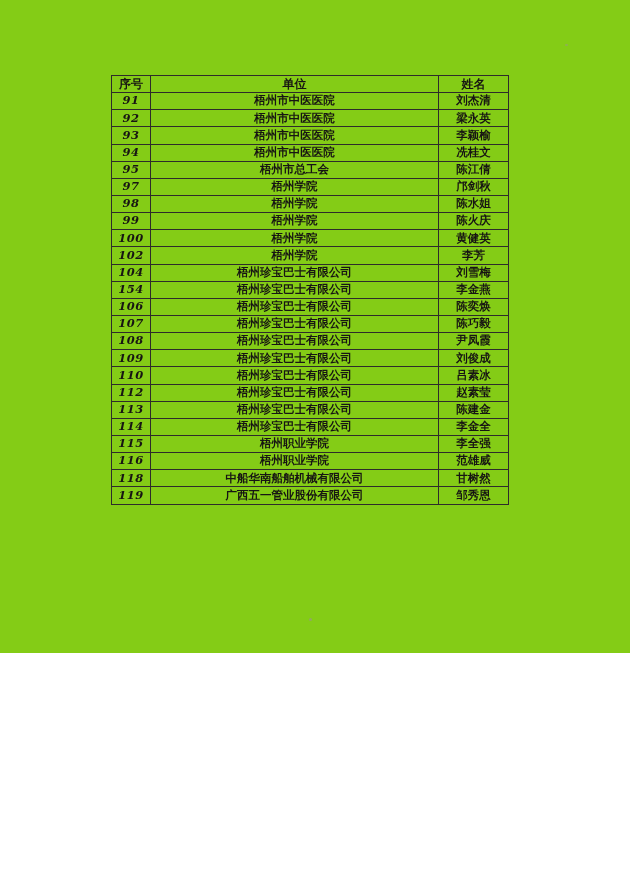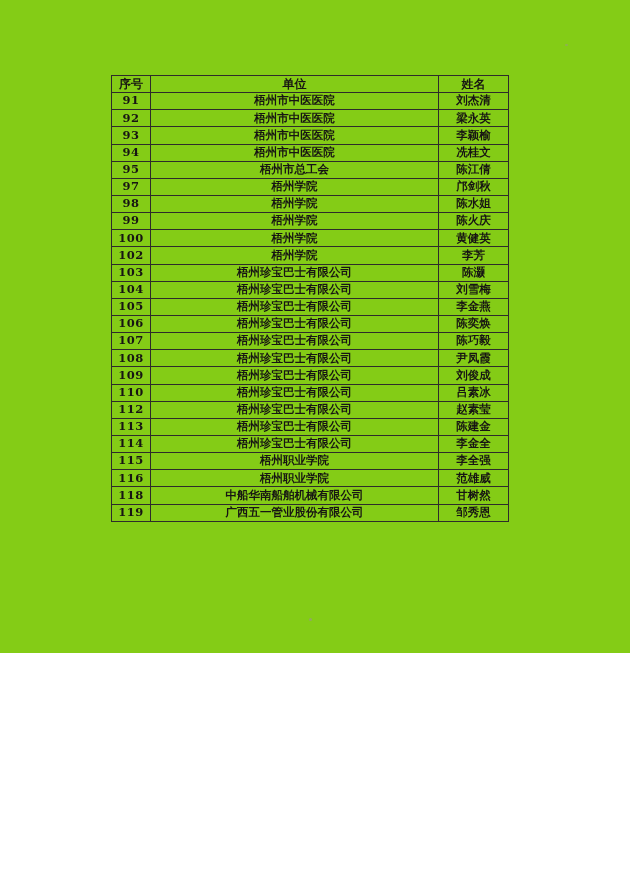--- a/index.html
+++ b/index.html
@@ -41,20 +41,21 @@
   table.roster th {
     font-size: 12px;
   }
   .col-no   { width: 39px; }
   .col-unit { width: 288px; }
   .col-name { width: 70px; }
   td.no-cell {
     font-size: 10.5px;
     letter-spacing: 0.5px;
     font-family: "DejaVu Serif", "Liberation Serif", serif;
+    font-style: italic;
   }
   .speck {
     position: absolute;
     border-radius: 50%;
     background: #999590;
   }
   .speck-a { left: 565px; top: 44px;  width: 3px; height: 2px; opacity: 0.55; }
   .speck-b { left: 309px; top: 618px; width: 3px; height: 3px; opacity: 0.6;  }
   .speck-c { left: 179px; top: 853px; width: 3px; height: 3px; opacity: 0.5;  }
 </style>
@@ -121,31 +122,26 @@
           <td class="no-cell">100</td>
           <td class="">梧州学院</td>
           <td class="">黄健英</td>
         </tr>
         <tr>
           <td class="no-cell">102</td>
           <td class="">梧州学院</td>
           <td class="">李芳</td>
         </tr>
         <tr>
-          <td class="no-cell">103</td>
-          <td class="">梧州珍宝巴士有限公司</td>
-          <td class="">陈灏</td>
-        </tr>
-        <tr>
           <td class="no-cell">104</td>
           <td class="">梧州珍宝巴士有限公司</td>
           <td class="">刘雪梅</td>
         </tr>
         <tr>
-          <td class="no-cell">105</td>
+          <td class="no-cell">154</td>
           <td class="">梧州珍宝巴士有限公司</td>
           <td class="">李金燕</td>
         </tr>
         <tr>
           <td class="no-cell">106</td>
           <td class="">梧州珍宝巴士有限公司</td>
           <td class="">陈奕焕</td>
         </tr>
         <tr>
           <td class="no-cell">107</td>

